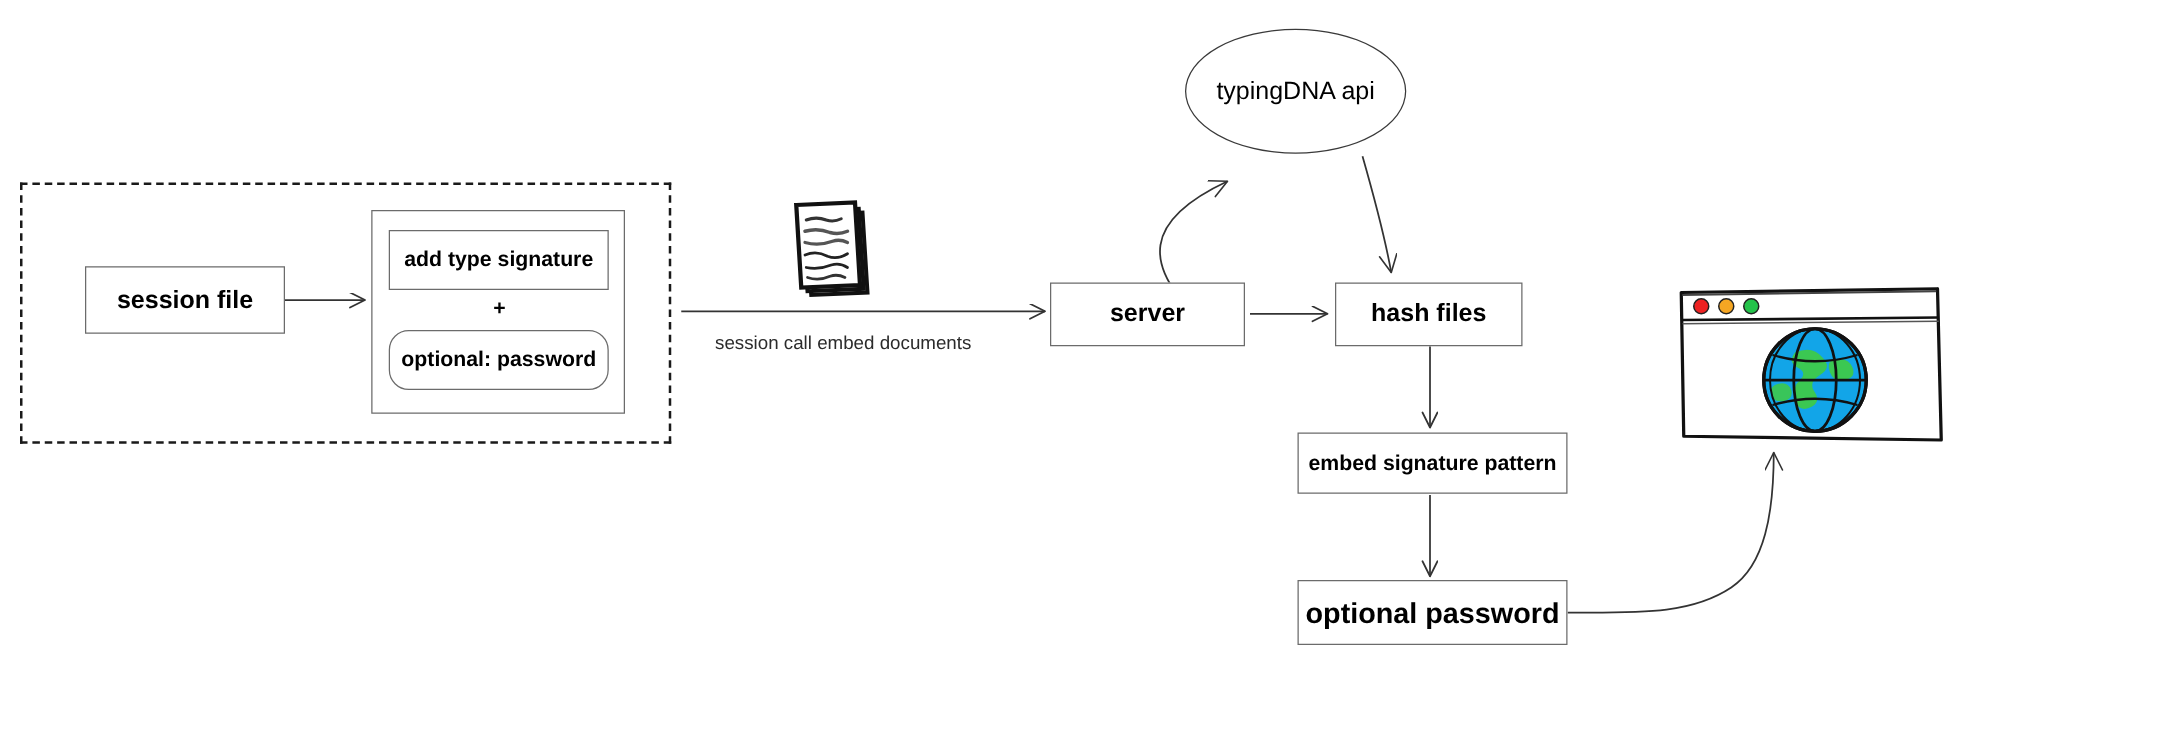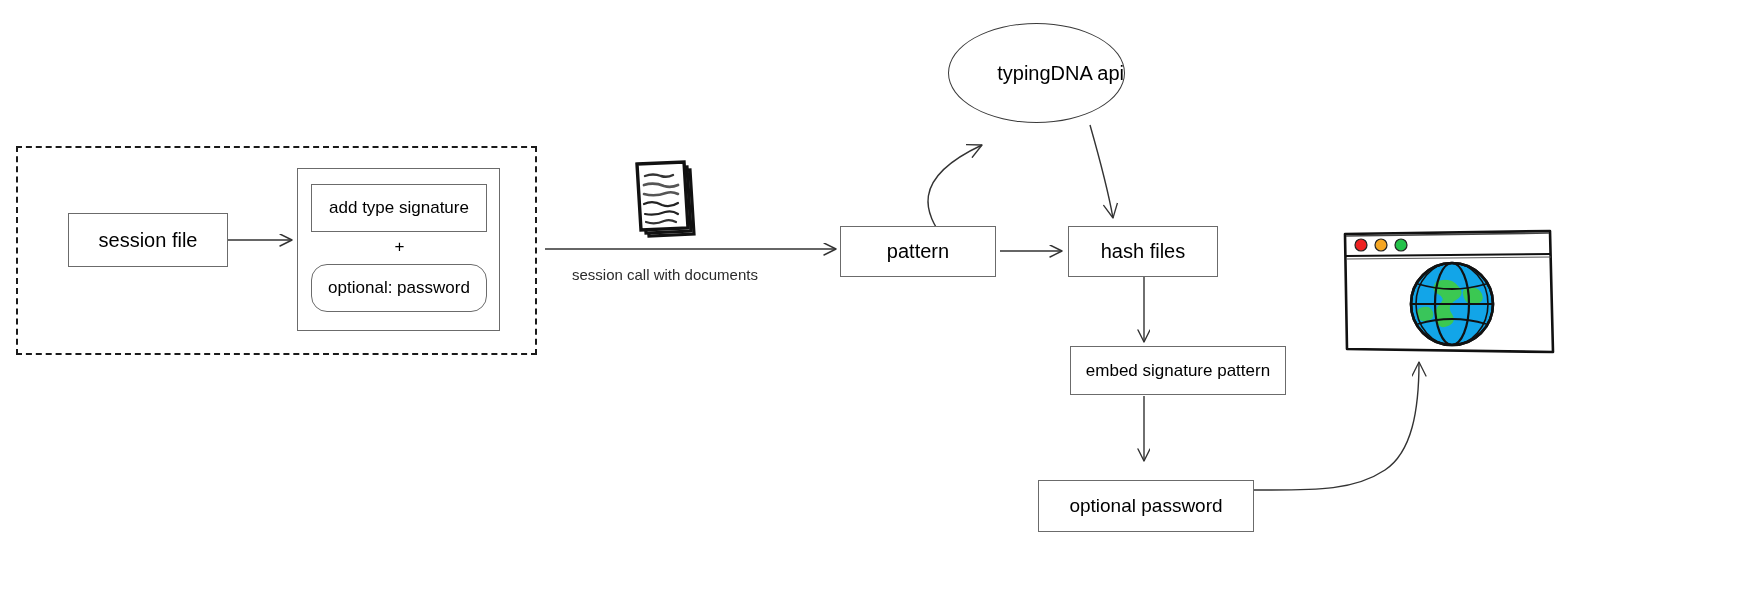--- a/index.html
+++ b/index.html
@@ -29,20 +29,21 @@
     position: absolute;
     box-sizing: border-box;
     background: #ffffff;
     border: 1.4px solid #6b6b6b;
     display: flex;
     align-items: center;
     justify-content: center;
     color: #000000;
     text-align: center;
     line-height: 1.15;
+    font-weight: bold;
   }
   .group-dashed {
     position: absolute;
     box-sizing: border-box;
     border: 2.6px dashed #1a1a1a;
     background: transparent;
   }
   .edge-label {
     position: absolute;
     color: #2b2b2b;
@@ -56,21 +57,21 @@
     white-space: nowrap;
   }
   .ellipse-node {
     position: absolute;
     box-sizing: border-box;
     border: 1.5px solid #3a3a3a;
     border-radius: 50%;
     background: #ffffff;
     display: flex;
     align-items: center;
-    justify-content: flex-end;
+    justify-content: center;
     color: #000000;
   }
   .doc-stack {
     position: absolute;
   }
   .browser-win {
     position: absolute;
   }
 </style>
 </head>
@@ -147,39 +148,39 @@
 
       <path d="M13,18 q8,-3 16,0 q6,2 12,-1" fill="none" stroke="#333333" stroke-width="2.4" stroke-linecap="round"></path>
       <path d="M12,27 q10,-3 20,1 q7,2 14,-1" fill="none" stroke="#555555" stroke-width="2.8" stroke-linecap="round"></path>
       <path d="M12,36 q11,3 22,-1 q6,-2 12,1" fill="none" stroke="#555555" stroke-width="2.6" stroke-linecap="round"></path>
       <path d="M12,46 q9,-4 18,1 q8,3 16,-2" fill="none" stroke="#222222" stroke-width="2.2" stroke-linecap="round"></path>
       <path d="M13,56 q10,2 20,-2 q7,-2 13,2" fill="none" stroke="#222222" stroke-width="2.2" stroke-linecap="round"></path>
       <path d="M14,64 q9,3 18,-1 q6,-2 12,1" fill="none" stroke="#333333" stroke-width="2.2" stroke-linecap="round"></path>
     </svg>
   </div>
 
-  <div class="edge-label" style="left:572px; top:266px;">session call with documents</div>
+  <div class="edge-label" style="left:572px; top:266px;">session call embed documents</div>
 
   <div class="ellipse-node" style="left:948px; top:23px; width:177px; height:100px; font-size:20px;">
     <span>typingDNA api</span>
   </div>
 
   <div class="node" style="left:840px; top:226px; width:156px; height:51px; font-size:20px;">
-    <span>pattern</span>
+    <span>server</span>
   </div>
 
   <div class="node" style="left:1068px; top:226px; width:150px; height:51px; font-size:20px;">
     <span>hash files</span>
   </div>
 
-  <div class="node" style="left:1038px; top:346px; width:216px; height:49px; font-size:17px;margin-left:32px;">
+  <div class="node" style="left:1038px; top:346px; width:216px; height:49px; font-size:17px;">
     <span>embed signature pattern</span>
   </div>
 
-  <div class="node" style="left:1038px; top:480px; width:216px; height:52px; font-size:19px;">
+  <div class="node" style="left:1038px; top:464px; width:216px; height:52px; font-size:23px;">
     <span>optional password</span>
   </div>
 
 
   <div class="browser-win" style="left:1340px; top:226px; width:216px; height:130px;">
     <svg width="216" height="130" viewBox="0 0 216 130">
 
       <path d="M5,8 L210,5 L213,126 L7,123 Z" fill="#ffffff" stroke="#111111" stroke-width="2.6" stroke-linejoin="round"></path>
 
       <path d="M6,10 L209,7" fill="none" stroke="#444444" stroke-width="1.6"></path>

